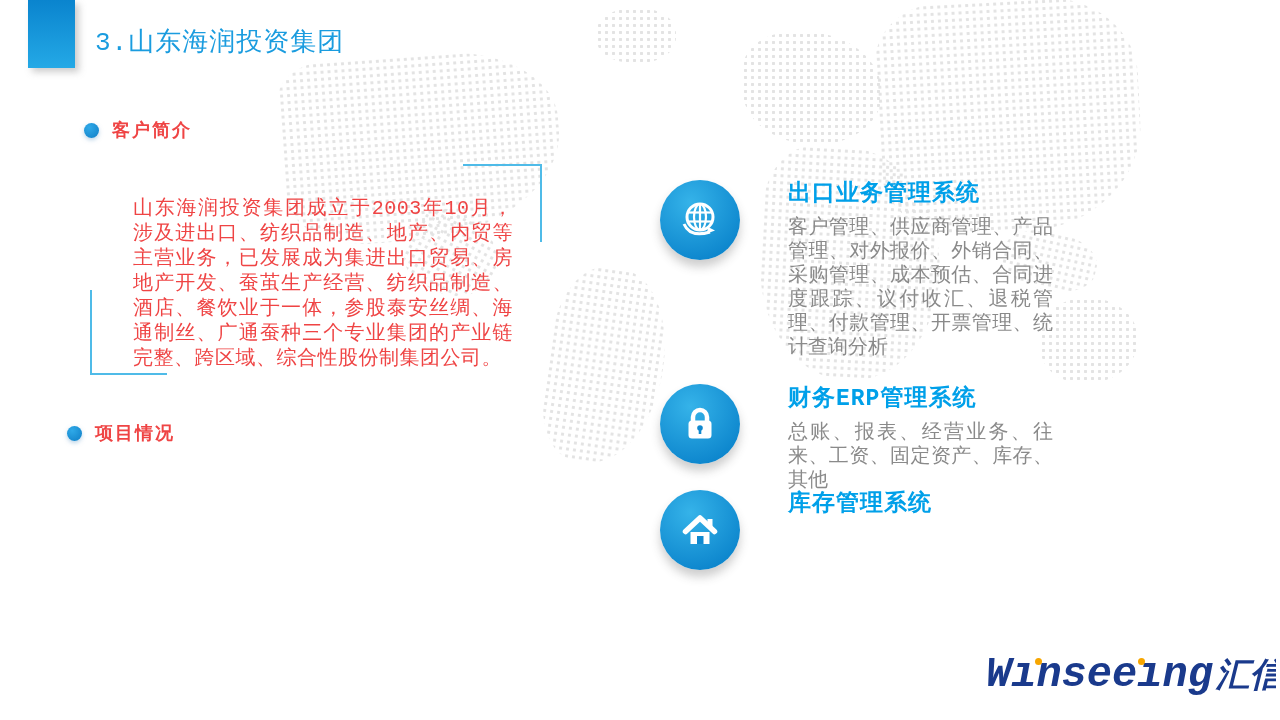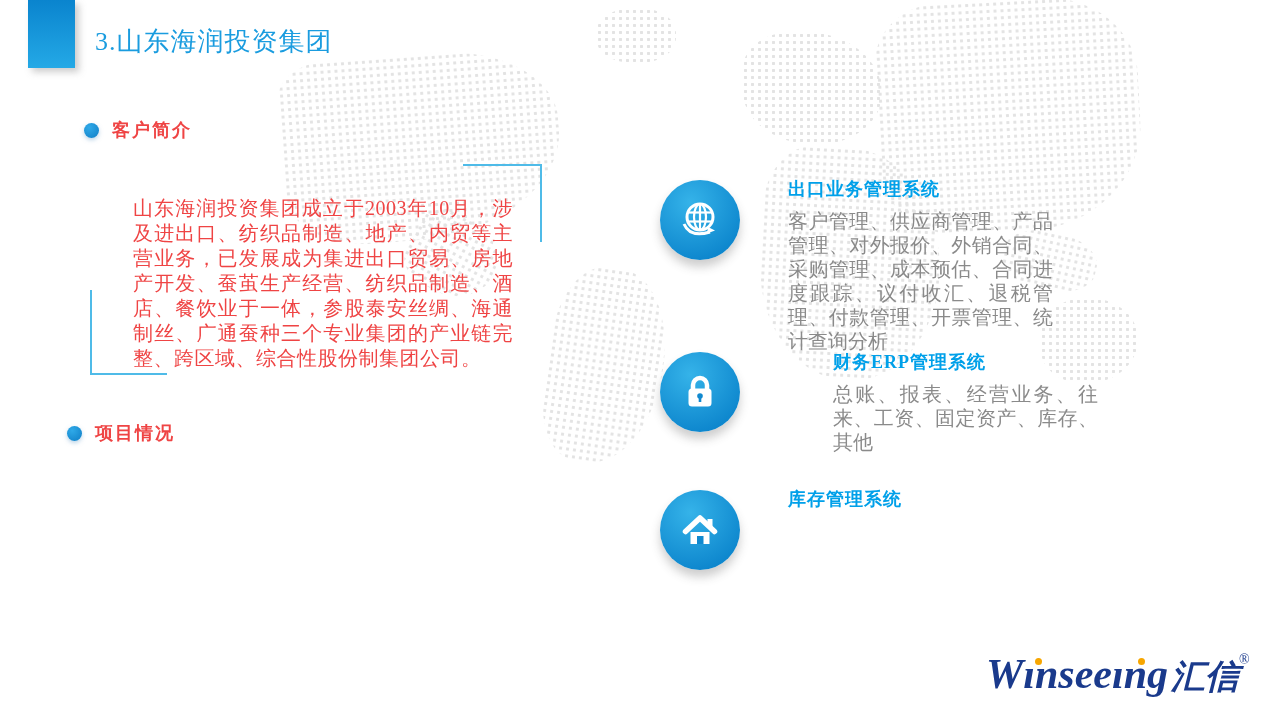--- a/index.html
+++ b/index.html
@@ -1,17 +1,17 @@
 <!DOCTYPE html>
 <html lang="zh"><head>
 <meta charset="utf-8">
 <style>
   html,body{margin:0;padding:0;background:#fff;}
   .slide{position:relative;width:1276px;height:720px;background:#ffffff;overflow:hidden;
-         font-family:Liberation Serif, serif;}
+         font-family:Liberation Mono, monospace;}
   
   .blob{position:absolute;
         background-image:radial-gradient(circle,#e3e3e3 1.4px,rgba(0,0,0,0) 1.5px);
         background-size:7px 7px;}
   .blob.namerica{left:282px;top:55px;width:278px;height:185px;border-radius:18% 40% 55% 30%;transform:rotate(-4deg);}
   .blob.camerica{left:408px;top:215px;width:90px;height:80px;border-radius:40% 60% 60% 40%;transform:rotate(28deg);}
   .blob.samerica{left:548px;top:268px;width:115px;height:195px;border-radius:46% 54% 62% 38%;transform:rotate(8deg);}
   .blob.greenland{left:596px;top:8px;width:80px;height:55px;border-radius:45%;}
   .blob.europe{left:742px;top:32px;width:140px;height:112px;border-radius:35% 55% 45% 50%;}
   .blob.africa{left:760px;top:148px;width:180px;height:232px;border-radius:28% 55% 48% 52%;transform:rotate(3deg);}
@@ -43,24 +43,24 @@
         border-top:2px solid #4fbbe8;border-right:2px solid #4fbbe8;}
   .bracket-bl{left:90px;top:290px;width:75px;height:83px;
         border-left:2px solid #4fbbe8;border-bottom:2px solid #4fbbe8;}
   
   .sys{position:absolute;left:660px;display:flex;align-items:flex-start;}
   .sys-icon{width:80px;height:80px;border-radius:50%;flex:0 0 auto;
         background:radial-gradient(circle at 38% 28%,#35b3e9,#0d86cd 78%);
         box-shadow:0 7px 10px rgba(60,60,60,.25);
         display:flex;align-items:center;justify-content:center;}
   .sys-text{margin-left:48px;width:265px;}
-  .sys-title{margin:0 0 8px 0;font-size:18px;font-weight:bold;color:#00a0e9;letter-spacing:1px;}
+  .sys-title{margin:0 0 8px 0;font-size:23px;font-weight:bold;color:#00a0e9;letter-spacing:1px;}
   .sys-desc{margin:0;font-size:20px;line-height:24px;color:#8a8a8a;text-align:justify;}
   .sys1{top:180px;} .sys1 .sys-text{margin-top:-3px;}
-  .sys2{top:352px;gap:45px;} .sys2 .sys-text{margin-top:-2px;}
+  .sys2{top:384px;} .sys2 .sys-text{margin-top:-2px;}
   .sys3{top:490px;} .sys3 .sys-text{margin-top:-3px;}
   
   .logo{position:absolute;left:986px;top:650px;white-space:nowrap;}
   .logo-en{font-size:42px;font-weight:bold;font-style:italic;color:#1a3a8c;letter-spacing:0px;}
   .logo-cn{font-size:34px;font-weight:bold;color:#1a3a8c;margin-left:3px;font-style:italic;}
   .logo-r{font-size:14px;color:#1a3a8c;vertical-align:24px;font-style:normal;}
   .idot{position:absolute;width:7px;height:7px;border-radius:50%;background:#f7a600;}
   .idot1{left:49px;top:8px;}
   .idot2{left:152px;top:8px;}
 </style>

